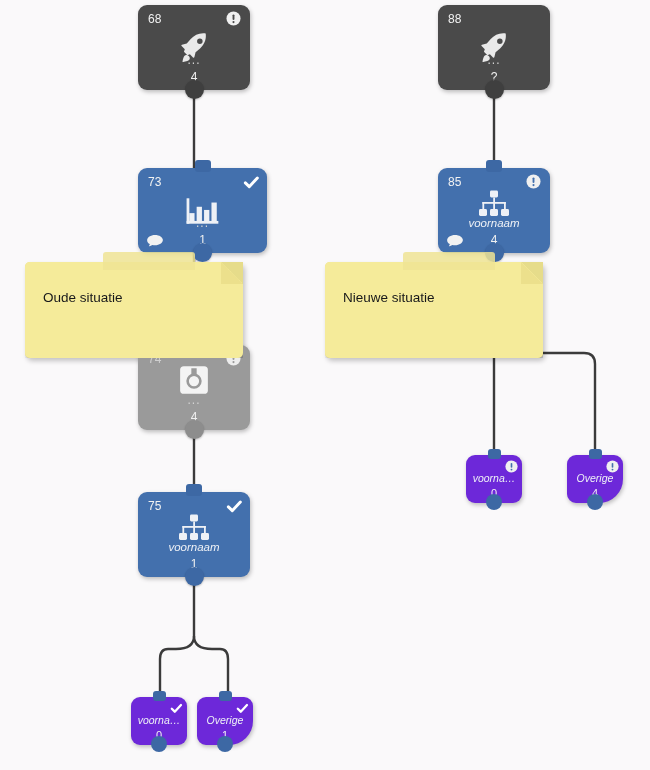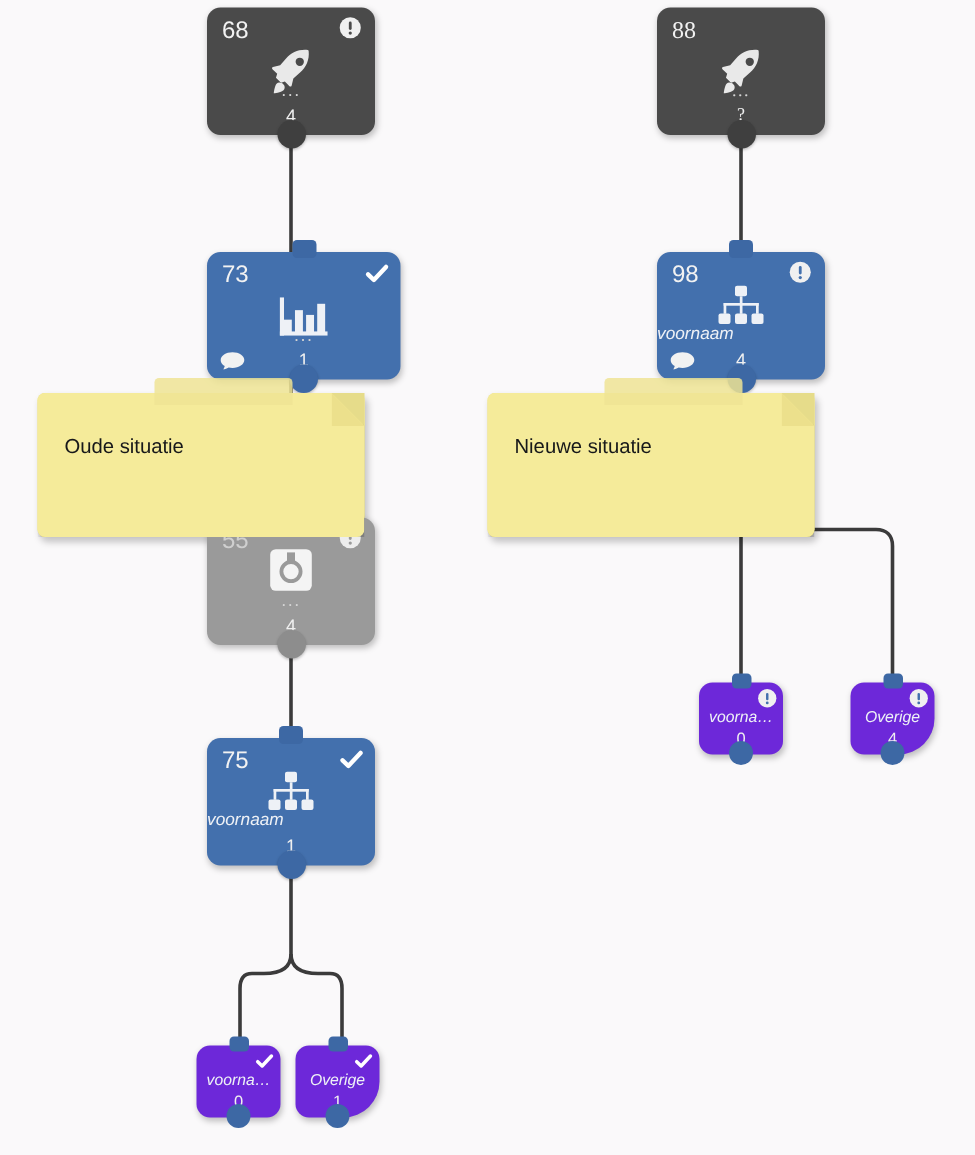--- a/index.html
+++ b/index.html
@@ -63,32 +63,33 @@
     border-radius: 9px;
     box-sizing: border-box;
     box-shadow: 1px 2px 4px rgba(0,0,0,0.25);
   }
   .node.blue   { background: #4370ad; }
   .node.dark   { background: #4a4a4a; }
   .node.gray   { background: #9a9a9a; }
 
   .node .num {
     position: absolute; left: 10px; top: 7px;
-    font-size: 16px; color: #f2f2f2;
+    font-size: 12px; color: #f2f2f2;
   }
   .node .badge {
     position: absolute; right: 9px; top: 6px;
     width: 15px; height: 15px;
   }
   .node .centericon {
     position: absolute; left: 0; right: 0; top: 26px;
     display: flex; justify-content: center;
   }
   .node .subtitle {
     position: absolute; left: 0; right: 0; bottom: 24px;
+    text-align: center;
     font-size: 11.5px;
     font-style: italic;
     color: #eef1f6;
   }
   .node .dots {
     position: absolute; left: 0; right: 0; bottom: 26px;
     text-align: center;
     font-size: 12px;
     color: #d4d4d4;
     letter-spacing: 1px;
@@ -212,21 +213,21 @@
         <svg viewBox="0 0 32 32" width="34" height="34">
           <path fill="#e9e9e9" d="M26.5 2.2c-5.6-.6-10.2 1.6-13.6 5.4l-3.7 4.2-4.5 1.1c-.6.15-.8.9-.35 1.33l3 2.9-.8 2.4 3.2 3.2 2.4-.8 2.9 3c.43.45 1.18.25 1.33-.35l1.1-4.5 4.2-3.7c3.8-3.4 6-8 5.4-13.6-.05-.4-.3-.6-.6-.6zM21.5 12.2a2.6 2.6 0 1 1 0-5.2 2.6 2.6 0 0 1 0 5.2z"></path>
           <path fill="#e9e9e9" d="M7.1 23.2c-1.5 1.5-1.9 6.1-1.9 6.1s4.6-.4 6.1-1.9c1-1 1-2.6 0-3.6-1-1.1-3.2-1.6-4.2-.6z"></path>
         </svg>
       </div>
       <div class="dots">...</div>
       <div class="count">4</div>
       <div class="knob dark"></div>
     </div>
 
-    <div class="node dark" style="left:438px; top:5px; width:112px; height:85px;font-family:Liberation Serif, serif;">
+    <div class="node dark" style="left:438px; top:5px; width:112px; height:85px;">
       <div class="num">88</div>
       <div class="centericon">
         <svg viewBox="0 0 32 32" width="34" height="34">
           <path fill="#e9e9e9" d="M26.5 2.2c-5.6-.6-10.2 1.6-13.6 5.4l-3.7 4.2-4.5 1.1c-.6.15-.8.9-.35 1.33l3 2.9-.8 2.4 3.2 3.2 2.4-.8 2.9 3c.43.45 1.18.25 1.33-.35l1.1-4.5 4.2-3.7c3.8-3.4 6-8 5.4-13.6-.05-.4-.3-.6-.6-.6zM21.5 12.2a2.6 2.6 0 1 1 0-5.2 2.6 2.6 0 0 1 0 5.2z"></path>
           <path fill="#e9e9e9" d="M7.1 23.2c-1.5 1.5-1.9 6.1-1.9 6.1s4.6-.4 6.1-1.9c1-1 1-2.6 0-3.6-1-1.1-3.2-1.6-4.2-.6z"></path>
         </svg>
       </div>
       <div class="dots">...</div>
       <div class="count">?</div>
       <div class="knob dark"></div>
@@ -255,21 +256,21 @@
       <div class="bubble">
         <svg viewBox="0 0 20 16" width="18" height="14">
           <path fill="#f2f2f2" d="M10 1C5 1 1 3.7 1 7c0 1.8 1.2 3.4 3.1 4.5C3.9 12.6 3 14 3 14s2.7-.6 4-1.5c.9.2 2 .4 3 .4 5 0 9-2.7 9-6s-4-5.9-9-5.9z"></path>
         </svg>
       </div>
       <div class="knob blue"></div>
     </div>
 
     <div class="node blue" style="left:438px; top:168px; width:112px; height:85px;">
       <div class="toptab blue"></div>
-      <div class="num">98</div>
+      <div class="num">85</div>
       <div class="badge">
         <svg viewBox="0 0 16 16" width="15" height="15">
           <circle cx="8" cy="8" r="7.5" fill="#f0f0f0"></circle>
           <rect x="7" y="3.6" width="2" height="6" rx="1" fill="#4370ad"></rect>
           <circle cx="8" cy="11.8" r="1.15" fill="#4370ad"></circle>
         </svg>
       </div>
       <div class="centericon" style="top:22px;">
         <svg viewBox="0 0 34 28" width="34" height="28">
           <rect x="13" y="0.5" width="8" height="7" rx="1.4" fill="#eef1f6"></rect>
@@ -288,21 +289,21 @@
       <div class="bubble">
         <svg viewBox="0 0 20 16" width="18" height="14">
           <path fill="#f2f2f2" d="M10 1C5 1 1 3.7 1 7c0 1.8 1.2 3.4 3.1 4.5C3.9 12.6 3 14 3 14s2.7-.6 4-1.5c.9.2 2 .4 3 .4 5 0 9-2.7 9-6s-4-5.9-9-5.9z"></path>
         </svg>
       </div>
       <div class="knob blue"></div>
     </div>
 
     <div class="node gray" style="left:138px; top:345px; width:112px; height:85px;">
       <div class="toptab" style="background:#8d8d8d;"></div>
-      <div class="num" style="color:#cfcfcf;">55</div>
+      <div class="num" style="color:#cfcfcf;">74</div>
       <div class="badge">
         <svg viewBox="0 0 16 16" width="15" height="15">
           <circle cx="8" cy="8" r="7.5" fill="#ededed"></circle>
           <rect x="7" y="3.6" width="2" height="6" rx="1" fill="#9a9a9a"></rect>
           <circle cx="8" cy="11.8" r="1.15" fill="#9a9a9a"></circle>
         </svg>
       </div>
       <div class="centericon" style="top:19px;">
         <svg viewBox="0 0 30 30" width="32" height="32">
           <rect x="2" y="2" width="26" height="26" rx="3.5" fill="#f4f4f4"></rect>

